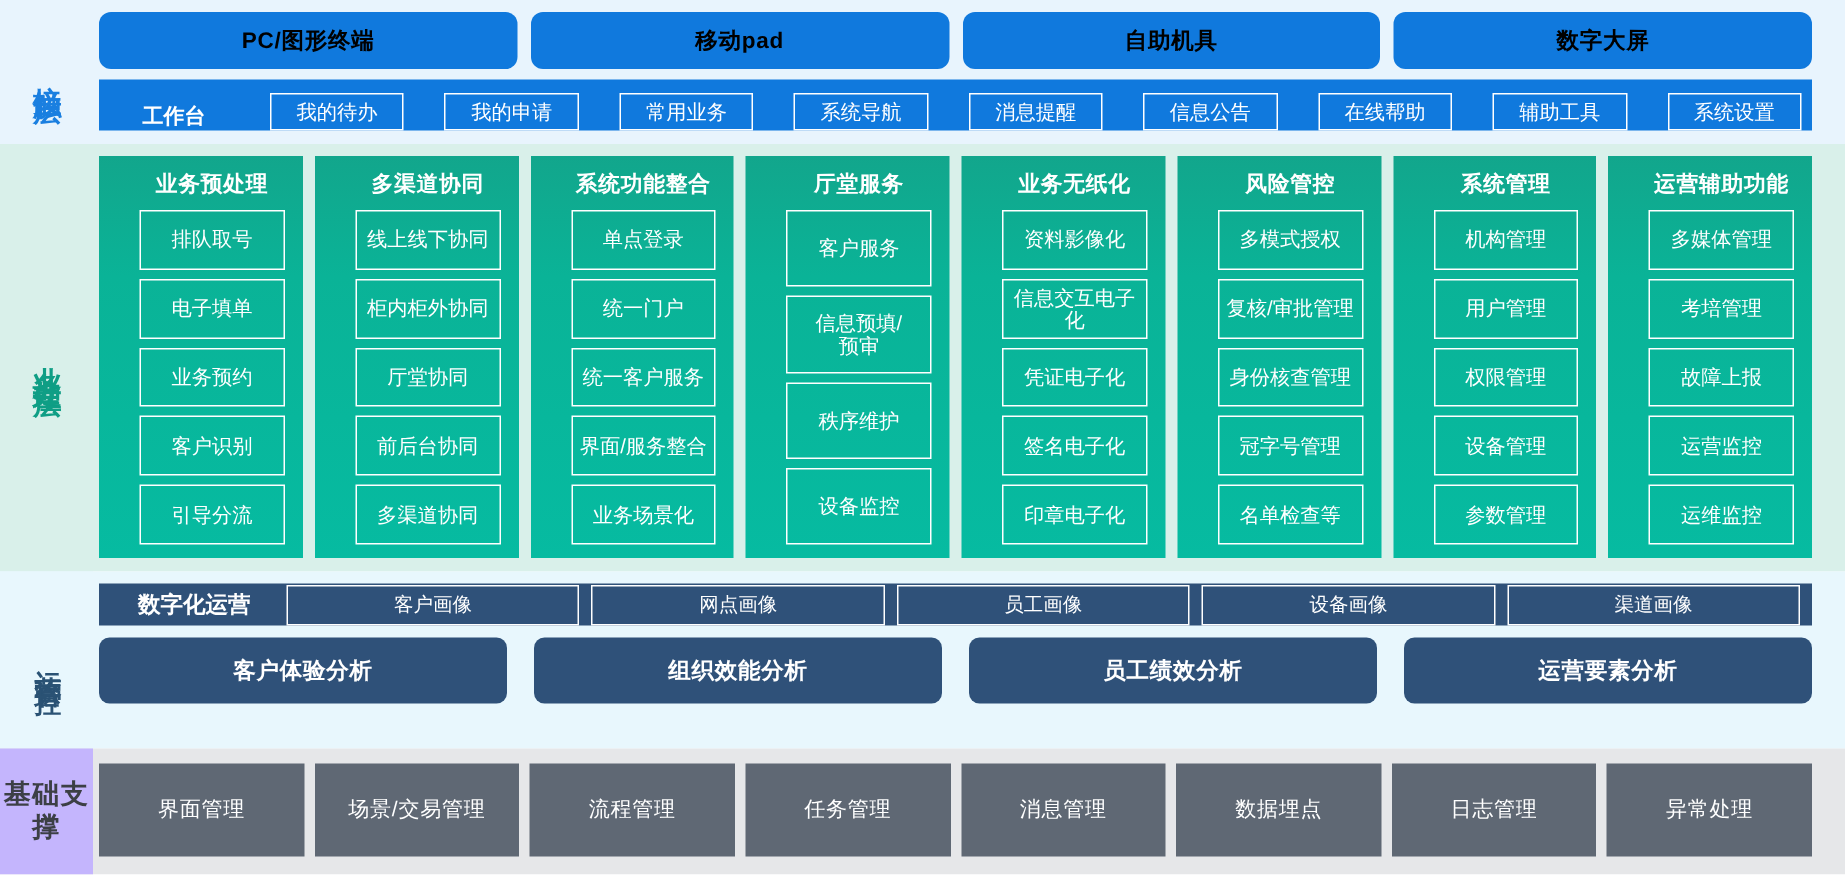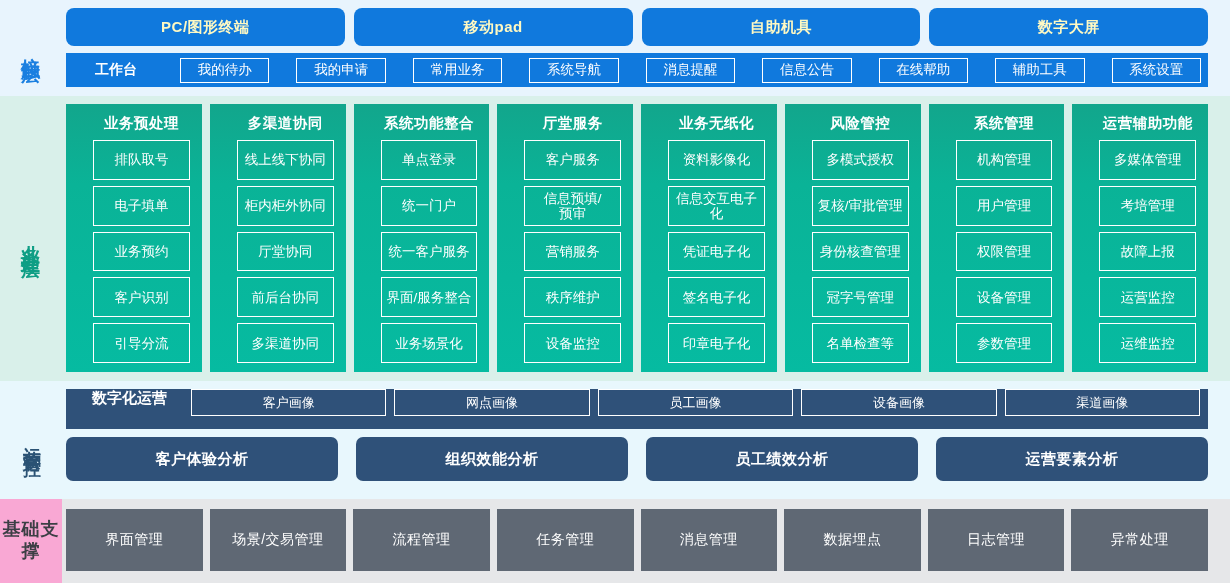--- a/index.html
+++ b/index.html
@@ -32,31 +32,31 @@
   
   .sec-contact { background: #e8f4fd; height: 96px; padding: 0; }
   .sec-contact .band-label { color: #1a7fe0; font-size: 19px; background: #e8f4fd; }
   .sec-contact .band-body { padding: 8px 22px 8px 4px; gap: 7px; }
 
   .channel-row { display: flex; gap: 9px; height: 38px; }
   .channel-card {
     flex: 1 1 0;
     background: #1079dd;
     border-radius: 8px;
-    color: #fef9c3;
+    color: #000000;
     font-size: 15px;
     font-weight: bold;
     display: flex; align-items: center; justify-content: center;
     letter-spacing: 0.5px;
   }
 
   .workbench-bar {
     background: #1079dd;
     height: 34px;
-    display: flex; align-items: center;
+    display: flex; align-items: flex-end;
     padding: 0 7px;
     gap: 7px;
   }
   .workbench-title {
     color: #ffffff; font-size: 14px; font-weight: bold;
     padding: 0 16px 0 22px; white-space: nowrap;
   }
   .wb-chip {
     flex: 1 1 0;
     height: 25px;
@@ -97,22 +97,22 @@
     padding: 0 2px;
   }
 
   
   .sec-ops { background: #e8f7fd; height: 118px; }
   .sec-ops .band-label { color: #2a5274; font-size: 18px; background: #e8f7fd; }
   .sec-ops .band-body { padding: 8px 22px 9px 4px; gap: 8px; }
 
   .ops-row1 {
     background: #2f5179;
-    height: 40px;
-    display: flex; 
+    height: 28px;
+    display: flex; align-items: center;
     padding: 0 8px; gap: 8px;
   }
   .ops-title {
     color: #ffffff; font-size: 15px; font-weight: bold;
     padding: 0 16px 0 18px; white-space: nowrap;
   }
   .ops-chip {
     flex: 1 1 0;
     height: 27px;
     border: 1px solid #ffffff;
@@ -125,21 +125,21 @@
     flex: 1 1 0;
     background: #2f5179;
     border-radius: 7px;
     color: #ffffff; font-size: 15px; font-weight: bold;
     display: flex; align-items: center; justify-content: center;
     letter-spacing: 0.5px;
   }
 
   
   .sec-base { background: #e6e7e9; height: 84px; }
-  .sec-base .band-label { color: #3c3f45; font-size: 18px; background: #f9a8d4; }
+  .sec-base .band-label { color: #3c3f45; font-size: 18px; background: #c4b5fd; }
   .sec-base .band-body { padding: 10px 22px 12px 4px; }
 
   .base-row { display: flex; gap: 7px; height: 100%; }
   .base-card {
     flex: 1 1 0;
     background: #5f6874;
     color: #ffffff; font-size: 14px;
     display: flex; align-items: center; justify-content: center;
     letter-spacing: 0.5px;
   }
@@ -207,21 +207,20 @@
           <div class="biz-item">统一客户服务</div>
           <div class="biz-item">界面/服务整合</div>
           <div class="biz-item">业务场景化</div>
         </div>
 
         <div class="biz-col">
           <div class="biz-col-title">厅堂服务</div>
           <div class="biz-item">客户服务</div>
           <div class="biz-item">信息预填/
 预审</div>
-          <div class="biz-item">营销服务</div>
           <div class="biz-item">秩序维护</div>
           <div class="biz-item">设备监控</div>
         </div>
 
         <div class="biz-col">
           <div class="biz-col-title">业务无纸化</div>
           <div class="biz-item">资料影像化</div>
           <div class="biz-item">信息交互电子化</div>
           <div class="biz-item">凭证电子化</div>
           <div class="biz-item">签名电子化</div>

